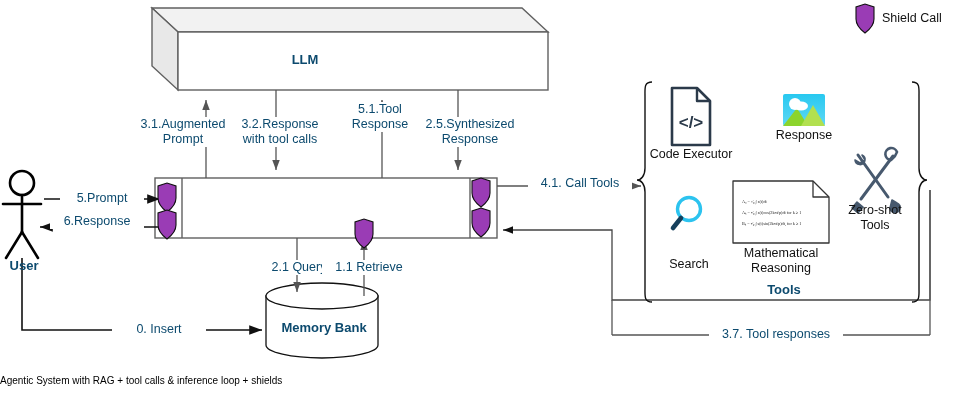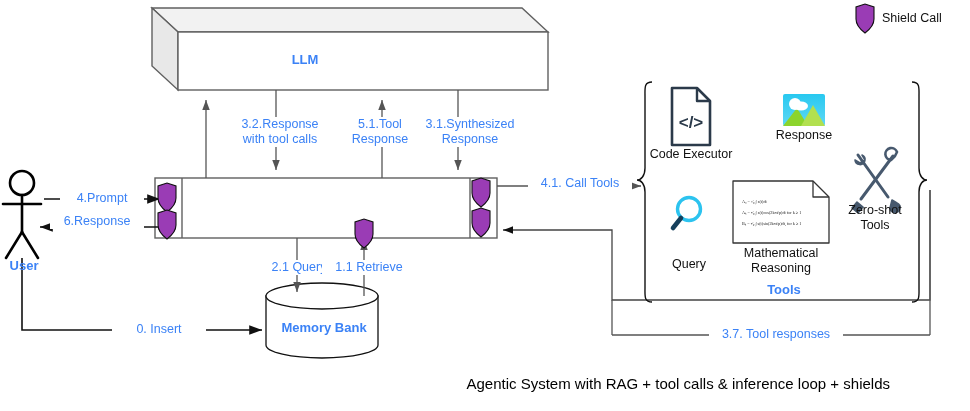--- a/index.html
+++ b/index.html
@@ -13,21 +13,21 @@
     width:970px;
     height:411px;
     overflow:hidden;
     background:#ffffff;
   }
   #svg-layer{position:absolute;left:0;top:0;width:970px;height:411px;}
   .lbl{
     position:absolute;
     font-size:12.5px;
     line-height:15px;
-    color:#3b82f6;
+    color:#0c4a6e;
     text-align:center;
     white-space:pre-line;
     background:#ffffff;
     padding:0 2px;
   }
   .lbl.nobg{background:transparent;}
   .bold{font-weight:bold;}
   .title-lbl{font-weight:bold;font-size:13px;}
   .icon-cap{
     position:absolute;
@@ -35,22 +35,22 @@
     line-height:15px;
     text-align:center;
     color:#111;
     white-space:pre-line;
   }
   .caption{
     position:absolute;
     left:0;
     top:375px;
     width:890px;
-    text-align:right;
-    font-size:15px;
+    text-align:left;
+    font-size:10px;
     color:#000;
   }
 </style>
 </head>
 <body>
 
 <div id="stage">
 
   <svg id="svg-layer" viewBox="0 0 970 411">
     <defs>
@@ -195,47 +195,49 @@
 
 
   <div class="lbl title-lbl nobg" style="left:322px; top:320px; width:160px; margin-left:-80px;">Memory Bank</div>
 
   <div class="lbl bold nobg" style="left:22px; top:258px; width:90px; margin-left:-45px; font-size:13px;">User</div>
 
   <div class="lbl bold nobg" style="left:782px; top:282px; width:120px; margin-left:-60px; font-size:13px;">Tools</div>
 
   <div class="lbl" style="left:157px; top:322px; width:90px; margin-left:-45px;">0. Insert</div>
 
-  <div class="lbl" style="left:100px; top:191px; width:80px; margin-left:-40px;">4.Prompt</div>
+  <div class="lbl" style="left:100px; top:191px; width:80px; margin-left:-40px;">5.Prompt</div>
 
   <div class="lbl" style="left:297px; top:260px; width:70px; margin-left:-35px;">2.1 Query</div>
 
   <div class="lbl" style="left:367px; top:260px; width:90px; margin-left:-45px;">1.1 Retrieve</div>
 
+  <div class="lbl" style="left:181px; top:117px; width:96px; margin-left:-48px;">3.1.Augmented
+Prompt</div>
 
   <div class="lbl" style="left:278px; top:117px; width:104px; margin-left:-52px;">3.2.Response
 with tool calls</div>
 
   <div class="lbl" style="left:578px; top:164px; width:100px; margin-left:-50px;margin-top:12px;">4.1. Call Tools</div>
 
   <div class="lbl" style="left:774px; top:327px; width:130px; margin-left:-65px;">3.7. Tool responses</div>
 
-  <div class="lbl" style="left:378px; top:117px; width:84px; margin-left:-42px;">5.1.Tool
+  <div class="lbl" style="left:378px; top:102px; width:84px; margin-left:-42px;">5.1.Tool
 Response</div>
 
-  <div class="lbl" style="left:468px; top:117px; width:104px; margin-left:-52px;">3.1.Synthesized
+  <div class="lbl" style="left:468px; top:117px; width:104px; margin-left:-52px;">2.5.Synthesized
 Response</div>
 
   <div class="lbl" style="left:95px; top:214px; width:90px; margin-left:-45px;">6.Response</div>
 
   <div class="icon-cap" style="left:691px; top:147px; width:140px; margin-left:-70px;">Code Executor</div>
 
   <div class="icon-cap" style="left:804px; top:128px; width:120px; margin-left:-60px;">Response</div>
 
-  <div class="icon-cap" style="left:689px; top:257px; width:100px; margin-left:-50px;">Query</div>
+  <div class="icon-cap" style="left:689px; top:257px; width:100px; margin-left:-50px;">Search</div>
 
   <div class="icon-cap" style="left:781px; top:246px; width:130px; margin-left:-65px;">Mathematical
 Reasoning</div>
 
   <div class="icon-cap" style="left:875px; top:203px; width:110px; margin-left:-55px;">Zero-shot
 Tools</div>
 
   <div class="icon-cap" style="left:882px; top:11px; width:110px; text-align:left;">Shield Call</div>
 
   <div class="caption">Agentic System with RAG + tool calls &amp; inference loop + shields</div>

